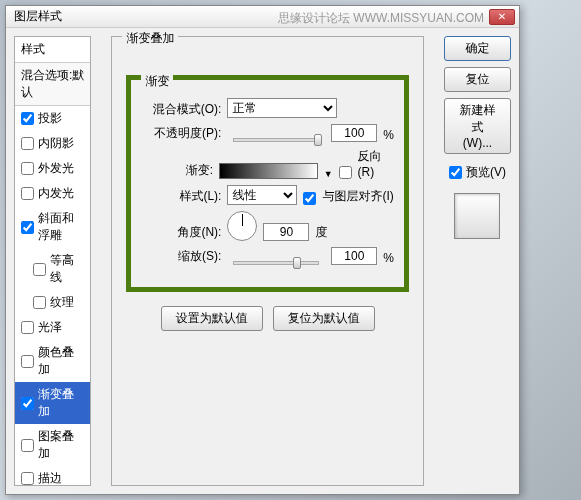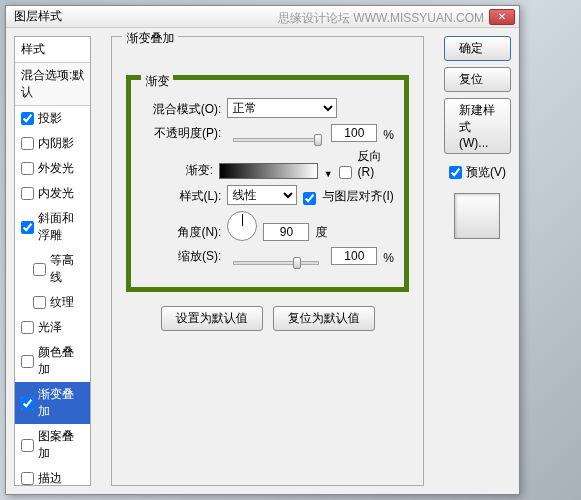--- a/index.html
+++ b/index.html
@@ -28,21 +28,21 @@
 .row select { height: 20px; border: 1px solid #888; background: #fff; }
 .row .num-input { width: 46px; height: 18px; border: 1px solid #888; text-align: center; background: #fff; }
 .slider { flex: 1; height: 4px; background: #ddd; border: 1px solid #aaa; position: relative; margin: 0 6px; min-width: 80px; max-width: 120px; }
 .slider .thumb { position: absolute; top: -5px; width: 8px; height: 12px; background: linear-gradient(#fff,#ccc); border: 1px solid #888; border-radius: 2px; }
 .gradient-bar { width: 110px; height: 16px; background: linear-gradient(to right, #000, #fff); border: 1px solid #666; cursor: pointer; }
 .angle-dial { width: 30px; height: 30px; border: 1px solid #888; border-radius: 50%; background: #fff; position: relative; }
 .angle-dial::after { content:''; position:absolute; left:50%; top:2px; width:1px; height:12px; background:#000; }
 .btn-row { display: flex; gap: 10px; margin-top: 14px; justify-content: center; }
 .btn { padding: 3px 14px; border: 1px solid #888; background: linear-gradient(#fff,#e0e0e0); border-radius: 3px; cursor: pointer; }
 .right-panel { width: 96px; display: flex; flex-direction: column; gap: 6px; align-items: stretch; }
-.right-panel .btn { width: 100%; text-align: left; }
+.right-panel .btn { width: 100%; text-align: center; }
 .preview-row { display: flex; align-items: center; gap: 4px; margin-top: 4px; justify-content: center; }
 .preview-box { width: 46px; height: 46px; border: 1px solid #888; background: linear-gradient(#fff,#ddd); margin: 6px auto; box-shadow: inset 1px 1px 3px rgba(0,0,0,0.2); }
 .chevron { font-size: 9px; }
 </style>
 </head>
 <body>
 
 <div class="dialog">
   <div class="titlebar">
     <span class="title">图层样式</span>

